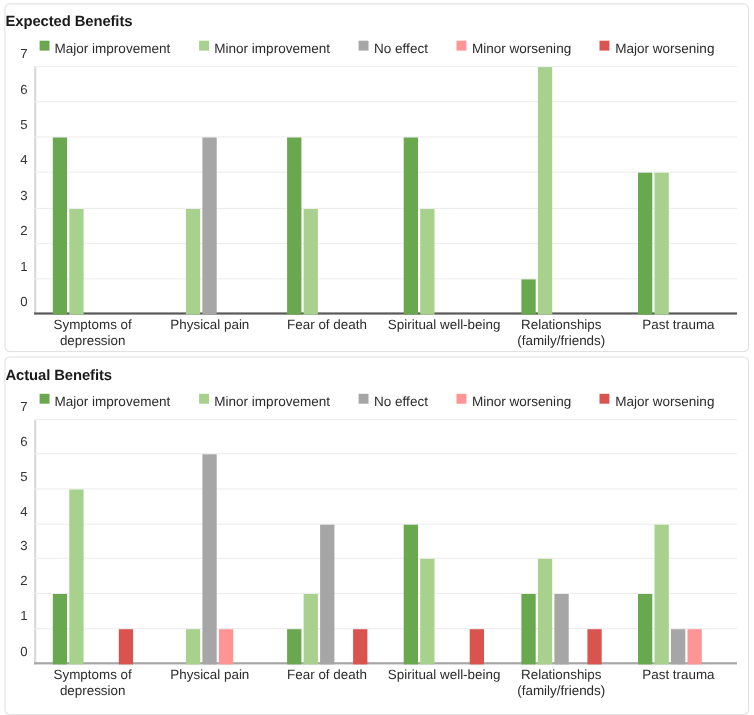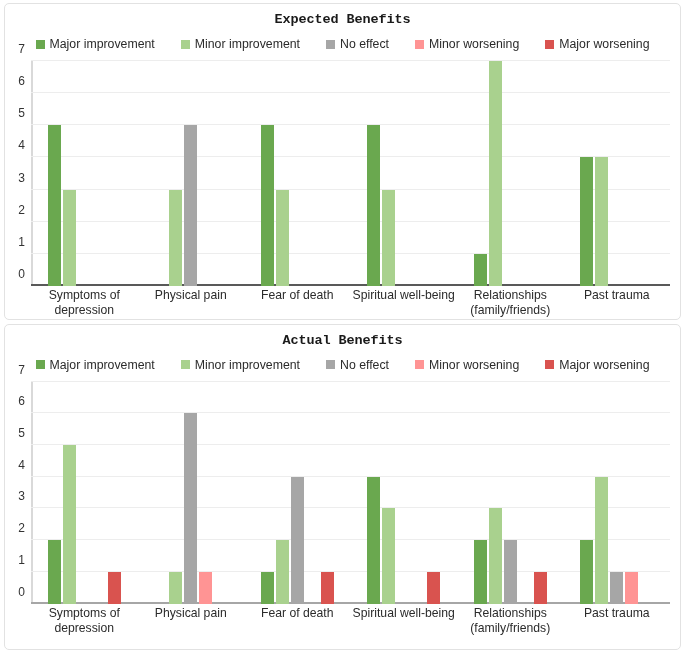--- a/index.html
+++ b/index.html
@@ -28,40 +28,38 @@
     box-sizing: border-box;
     border: 1px solid #e2e2e2;
     border-radius: 5px;
     background: #ffffff;
     margin: 3px 4px 0 4px;
   }
   .panel-top { height: 322px; }
   .panel-bottom { height: 382px; margin-top: 4px; }
 
   .chart-title {
-    text-align: center;
     font-size: 13.5px;
     font-weight: bold;
     color: #1a1a1a;
     padding-top: 8px;
     letter-spacing: -0.1px;
-    font-family: Liberation Mono, monospace;
   }
 
   .legend {
     display: flex;
     justify-content: center;
     align-items: center;
     gap: 26px;
     margin-top: 10px;
     padding: 0 10px;
   }
   .legend-item {
     display: flex;
-    align-items: center;
+    align-items: flex-start;
     gap: 5px;
     font-size: 12.3px;
     color: #2b2b2b;
     white-space: nowrap;
   }
   .legend-swatch {
     width: 9px;
     height: 9px;
     display: inline-block;
     flex: none;

